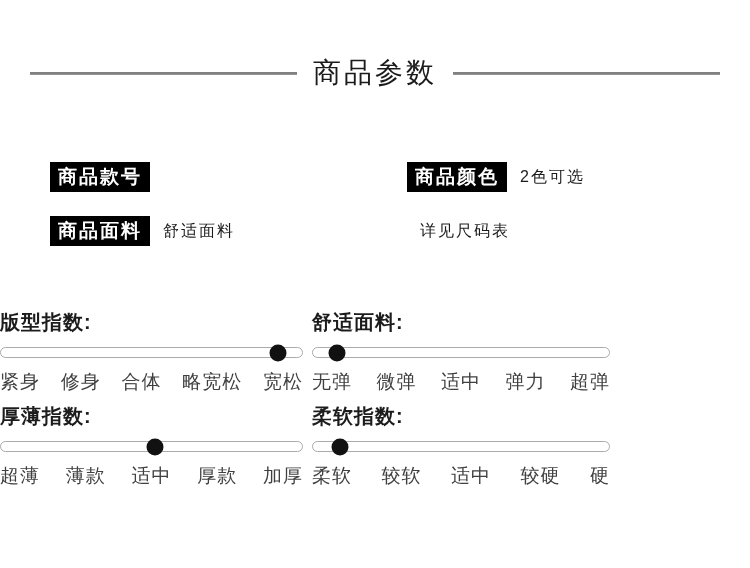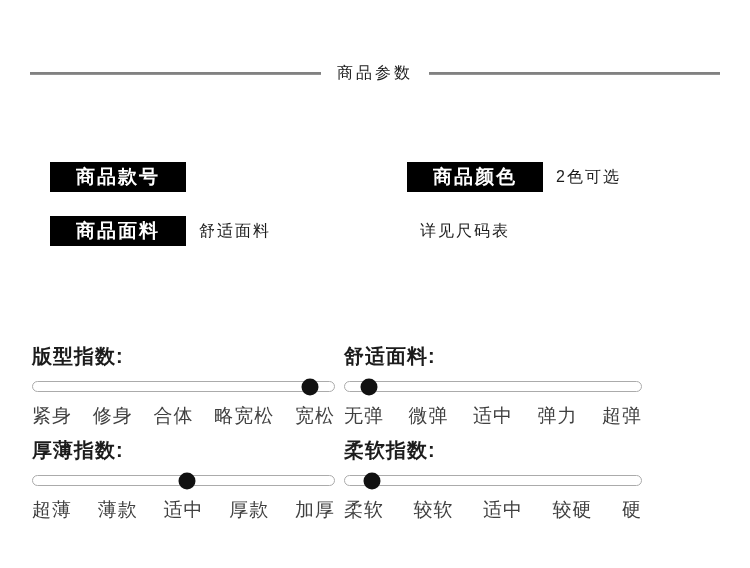--- a/index.html
+++ b/index.html
@@ -10,32 +10,32 @@
   html,body{margin:0;padding:0;}
   body{
     width:750px;height:568px;overflow:hidden;
     background:var(--background);
     color:var(--text);
     font-family:"Liberation Sans","DejaVu Sans",sans-serif;
   }
   
   .title-row{display:flex;align-items:center;margin:58px 30px 0 30px;height:30px;}
   .rule{flex:1;height:3px;border-top:2px solid #777;background:var(--divider-line);opacity:.92;}
-  .page-title{font-size:16px;font-weight:500;letter-spacing:3px;margin:0 16px;white-space:nowrap;color:#1b1b1b;}
+  .page-title{font-size:28px;font-weight:500;letter-spacing:3px;margin:0 16px;white-space:nowrap;color:#1b1b1b;}
   
   .specs{margin-top:74px;padding-left:50px;display:grid;grid-template-columns:290px auto;column-gap:67px;row-gap:24px;}
   .spec{display:flex;align-items:center;height:30px;}
   .spec-label{
     background:var(--label-box-bg);color:var(--label-box-text);
-    width:136px;height:30px;display:flex;align-items:center;justify-content:center;
+    width:100px;height:30px;display:flex;align-items:center;justify-content:center;
     font-weight:700;font-size:19px;letter-spacing:2px;
   }
   .spec-value{margin-left:13px;font-size:16px;font-weight:500;letter-spacing:2px;}
   
-  .indices{margin-top:98px;padding-left:32px;display:grid;grid-template-columns:303px 298px;column-gap:62px;row-gap:40px;gap:9px;}
+  .indices{margin-top:64px;display:grid;grid-template-columns:303px 298px;column-gap:62px;row-gap:40px;gap:9px;}
   .index-title{font-size:20px;font-weight:700;letter-spacing:1px;margin:0;height:28px;line-height:24px;}
   .track{
     position:relative;margin-top:9px;height:11px;
     border:1px solid var(--track-border);border-radius:7px;background:#fff;
   }
   .dot{
     position:absolute;top:50%;left:0;width:17px;height:17px;border-radius:50%;
     background:var(--dot-fill);transform:translate(-50%,-50%);
   }
   .scale{display:flex;justify-content:space-between;margin-top:11px;font-size:19px;font-weight:500;letter-spacing:1px;color:#404040;}

